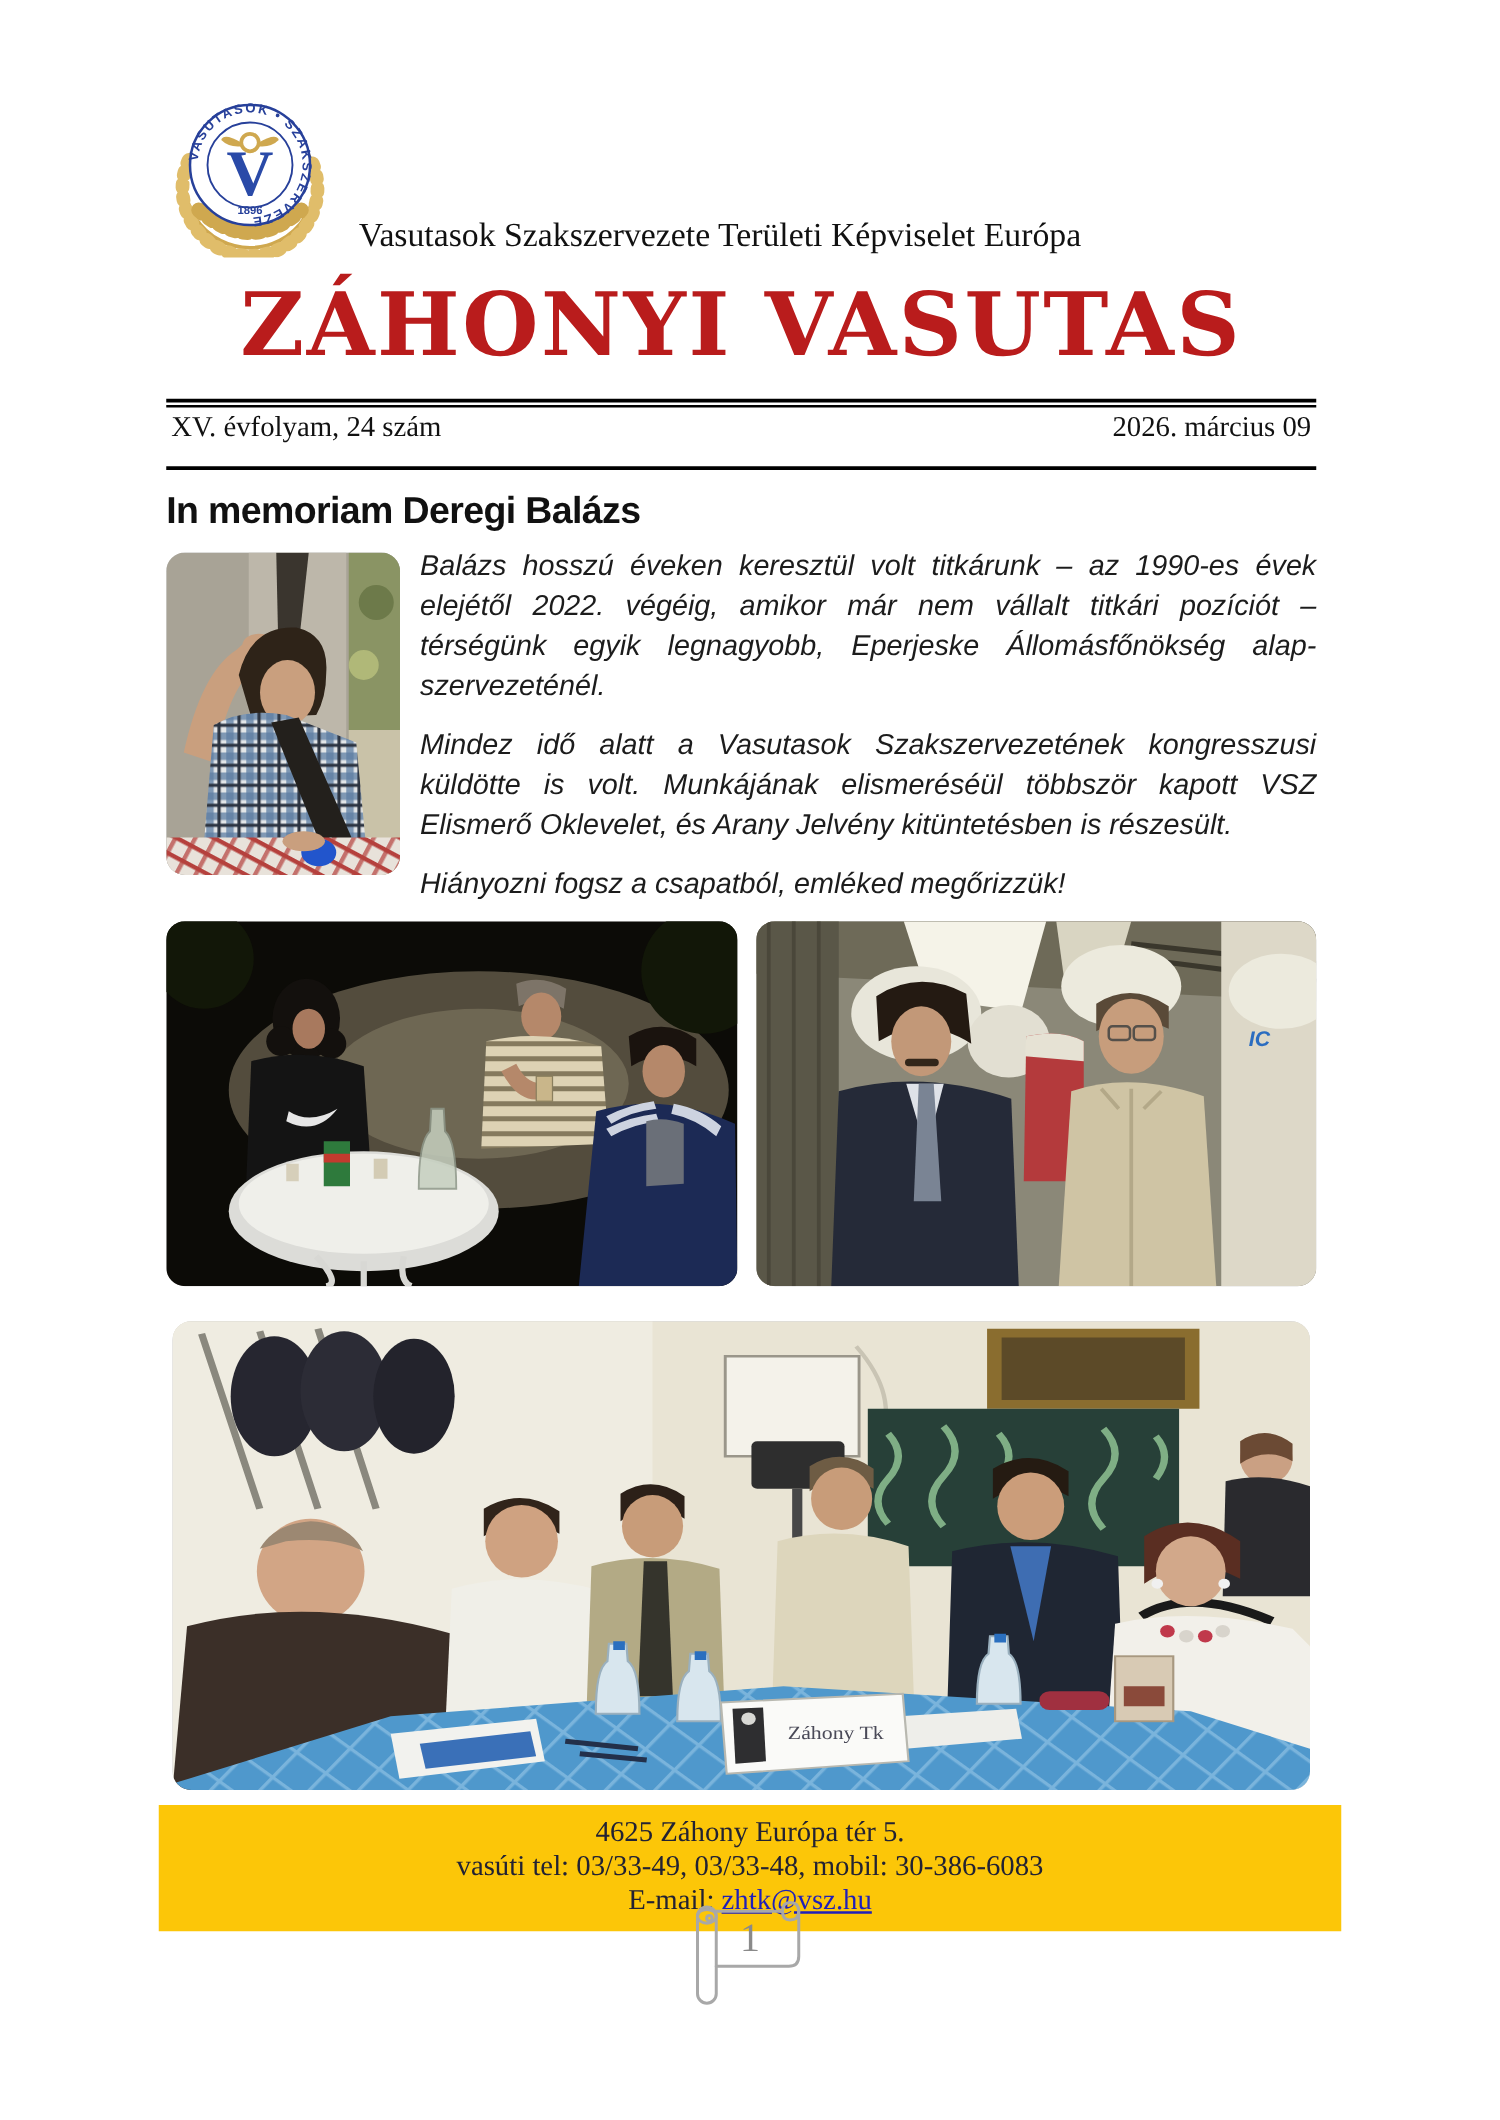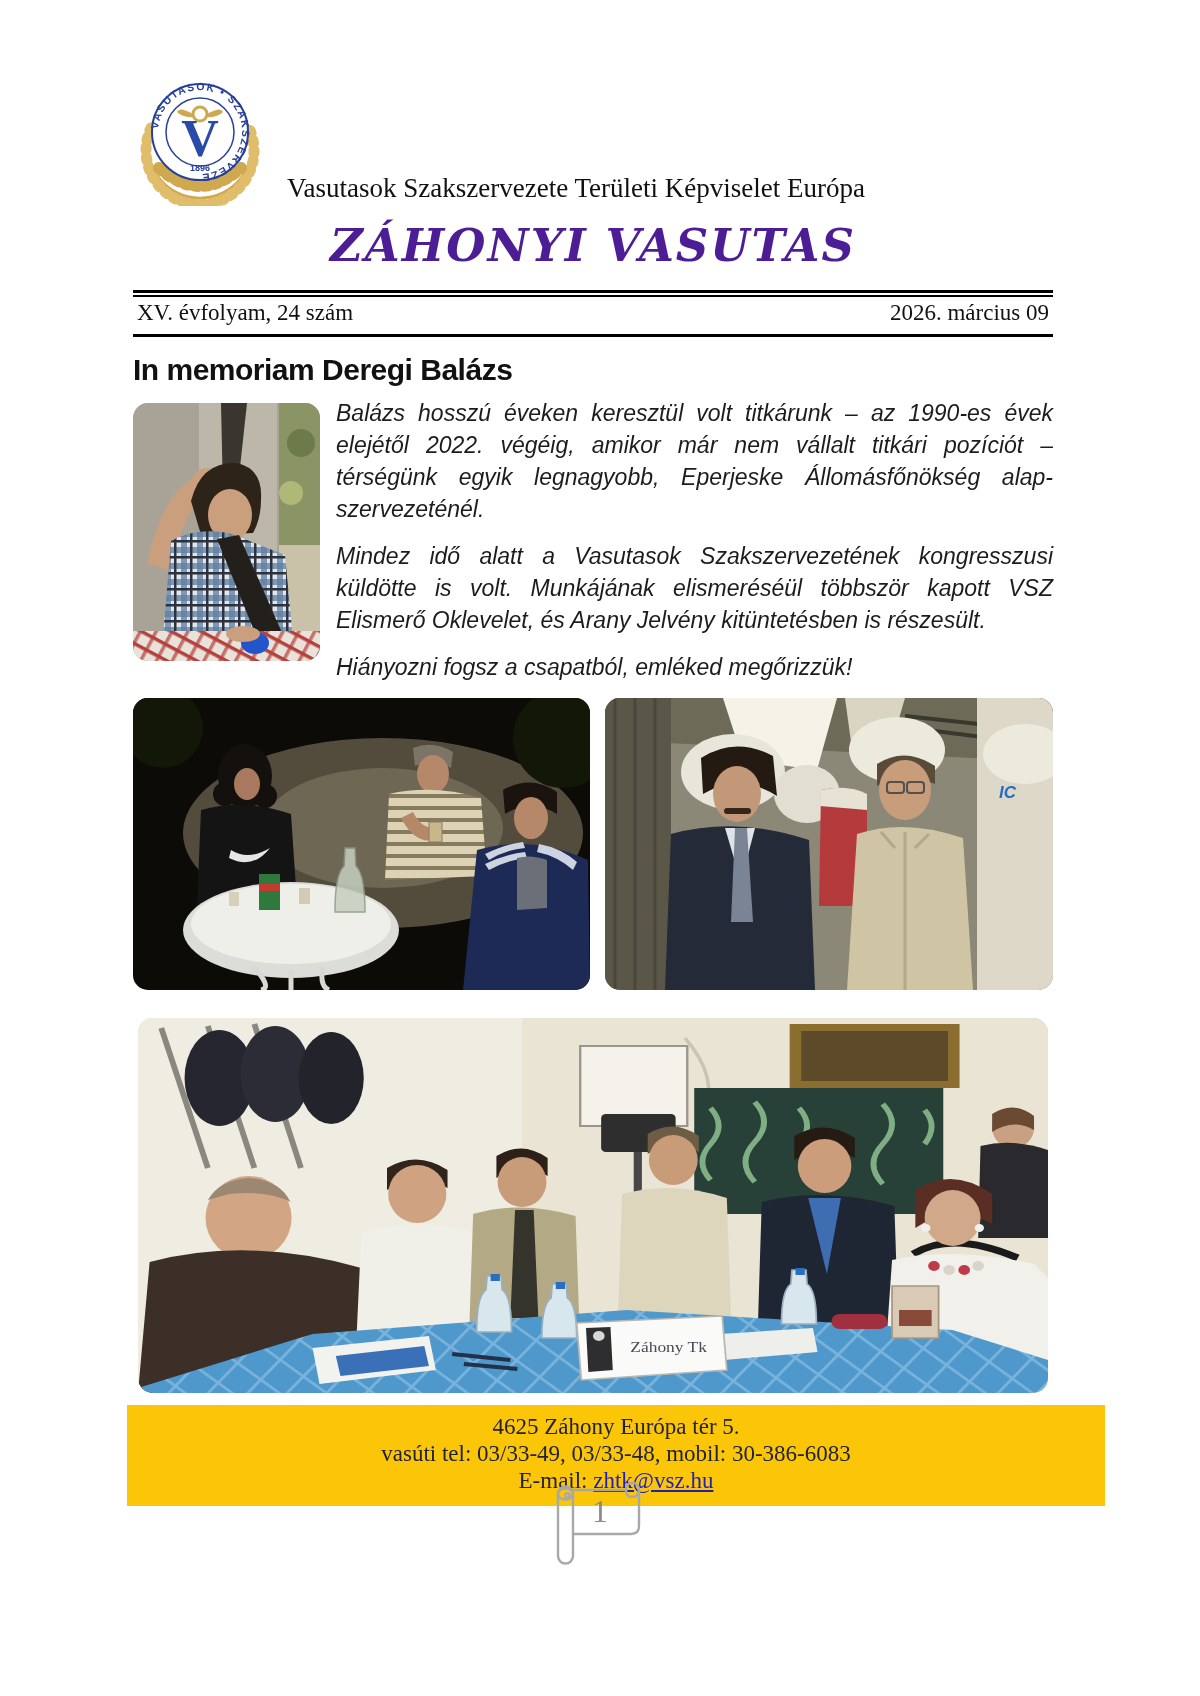--- a/index.html
+++ b/index.html
@@ -2,40 +2,40 @@
 <html><head>
 <meta charset="utf-8">
 <style>
   html,body{margin:0;padding:0;background:#fff;}
   .page{position:relative;width:1200px;height:1696px;background:#fff;overflow:hidden;
         box-sizing:border-box;padding:72px 147px 0 133px;font-family:"Liberation Sans",sans-serif;}
   
   .mast-row{display:flex;align-items:flex-end;gap:20px;height:134px;}
   .logo-box{width:134px;height:134px;flex:0 0 auto;}
   .org-line{font-family:"Liberation Serif",serif;font-size:27px;color:#111;padding-bottom:2px;white-space:nowrap;}
-  .nl-title{margin:14px 0 0;text-align:center;font-family:"DejaVu Serif",serif;font-style:italic;font-weight:bold;
-            font-size:45px;line-height:1.15;color:#4c1d95;letter-spacing:2px;}
+  .nl-title{margin:14px 0 0;text-align:center;font-family:"DejaVu Serif",serif;font-weight:bold;
+            font-size:70px;line-height:1.15;color:#b91c1c;letter-spacing:2px;}
   .issue-row{margin-top:18px;position:relative;display:flex;justify-content:space-between;
              font-family:"Liberation Serif",serif;font-size:23px;color:#111;
-             border-top:3px solid #000;border-bottom:3px solid #000;padding:7px 4px 8px;}
+             border-top:3px solid #000;border-bottom:3px solid #000;padding:7px 4px 18px;}
   .issue-row::before{content:"";position:absolute;left:0;right:0;top:2px;border-top:2px solid #000;}
   
   .article-heading{margin:16px 0 10px;font-size:30px;font-weight:700;color:#111;letter-spacing:-0.5px;}
   .article-body{overflow:visible;font-style:italic;}
   .photo{background:#ccc;overflow:hidden;border-radius:15px;}
   .photo svg{display:block;width:100%;height:100%;}
   .photo-portrait{float:left;width:187px;height:258px;margin:6px 16px 4px 0;}
   .article-body p{text-align:justify;font-size:23px;line-height:32px;margin:0 0 15px;color:#1c1c1c;}
   .photo-row{display:flex;gap:15px;margin-top:8px;clear:both;}
   .photo-night{width:457px;height:292px;}
   .photo-train{width:448px;height:292px;}
   .photo-large{width:910px;height:375px;margin:28px auto 0;}
   
   .footer-bar{margin:12px 0 0 -6px;width:946px;background:#fcc608;text-align:center;
-              font-family:"Liberation Serif",serif;font-size:23px;line-height:27px;color:#222233;padding:8px 16px 12px;}
+              font-family:"Liberation Serif",serif;font-size:23px;line-height:27px;color:#222233;padding:8px 0 12px;}
   .footer-bar a{color:#1f1fbb;text-decoration:underline;}
   .pagenum-wrap{position:relative;width:110px;height:92px;margin:-28px auto 0;z-index:2;}
   .pagenum-wrap svg{display:block;width:100%;height:100%;}
 </style>
 </head>
 <body>
 
 <div class="page">
 
   <div class="mast-row">

